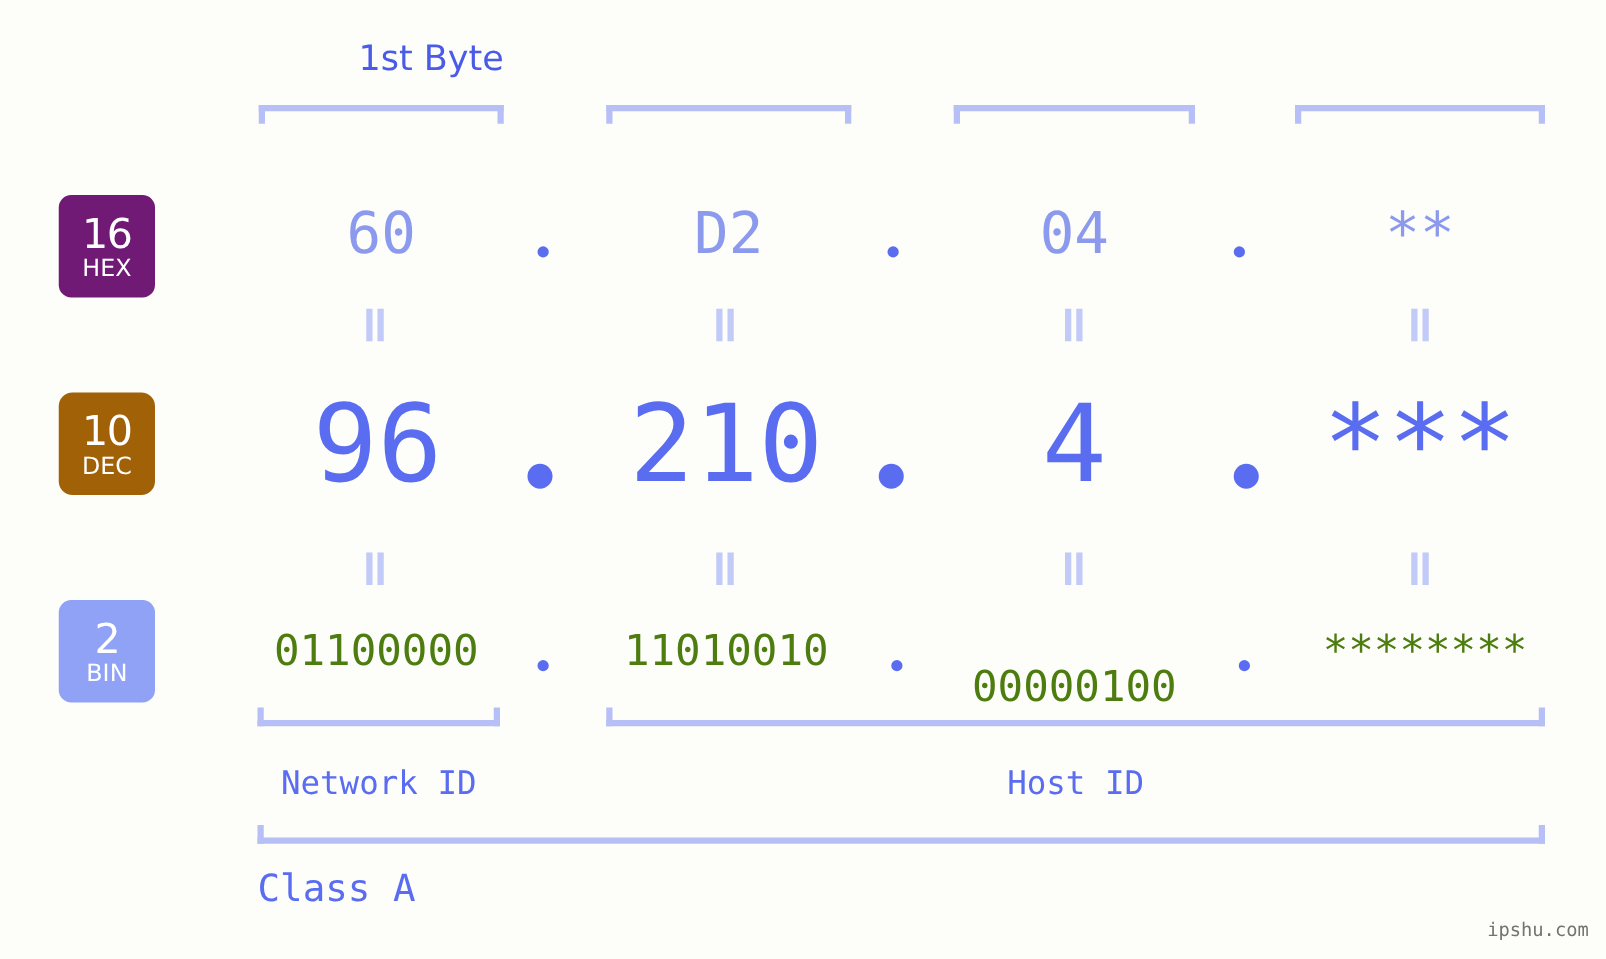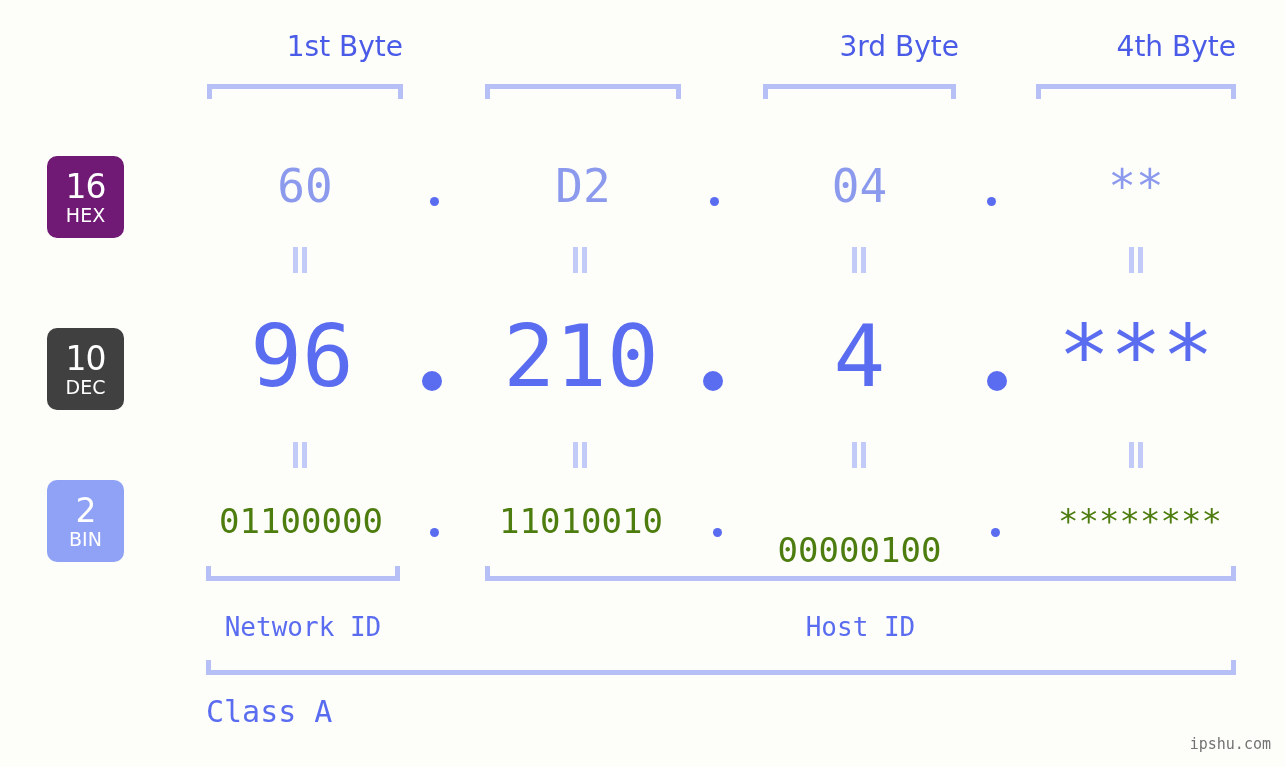--- a/index.html
+++ b/index.html
@@ -72,21 +72,21 @@
     font-weight: 400;
     letter-spacing: -1px;
   }
   .badge .badge-name {
     font-family: "DejaVu Sans", sans-serif;
     font-size: 19px;
     font-weight: 400;
     margin-top: 3px;
   }
   #badge-hex { top: 156px; background: #701a75; }
-  #badge-dec { top: 328px; background: #404040; }
+  #badge-dec { top: 314px; background: #a16207; border-radius: 11px; }
   #badge-bin { top: 480px; background: #8fa2f5; }
 
   
   .val {
     position: absolute;
     text-align: center;
     white-space: nowrap;
     font-family: "DejaVu Sans Mono", monospace;
   }
 
@@ -165,22 +165,20 @@
     color: #737373;
     white-space: nowrap;
   }
 </style>
 </head>
 <body>
 
 <div id="stage">
 
   <div class="byte-header" style="left:207px; width:196px;">1st Byte</div>
-  <div class="byte-header" style="left:763px; width:196px;">3rd Byte</div>
-  <div class="byte-header" style="left:1036px; width:200px;">4th Byte</div>
 
   <div class="bracket bracket-down" style="left:207px; top:84px; width:196px;"></div>
   <div class="bracket bracket-down" style="left:485px; top:84px; width:196px;"></div>
   <div class="bracket bracket-down" style="left:763px; top:84px; width:193px;"></div>
   <div class="bracket bracket-down" style="left:1036px; top:84px; width:200px;"></div>
 
   <div class="badge" id="badge-hex">
     <span class="badge-num">16</span>
     <span class="badge-name">HEX</span>
   </div>

